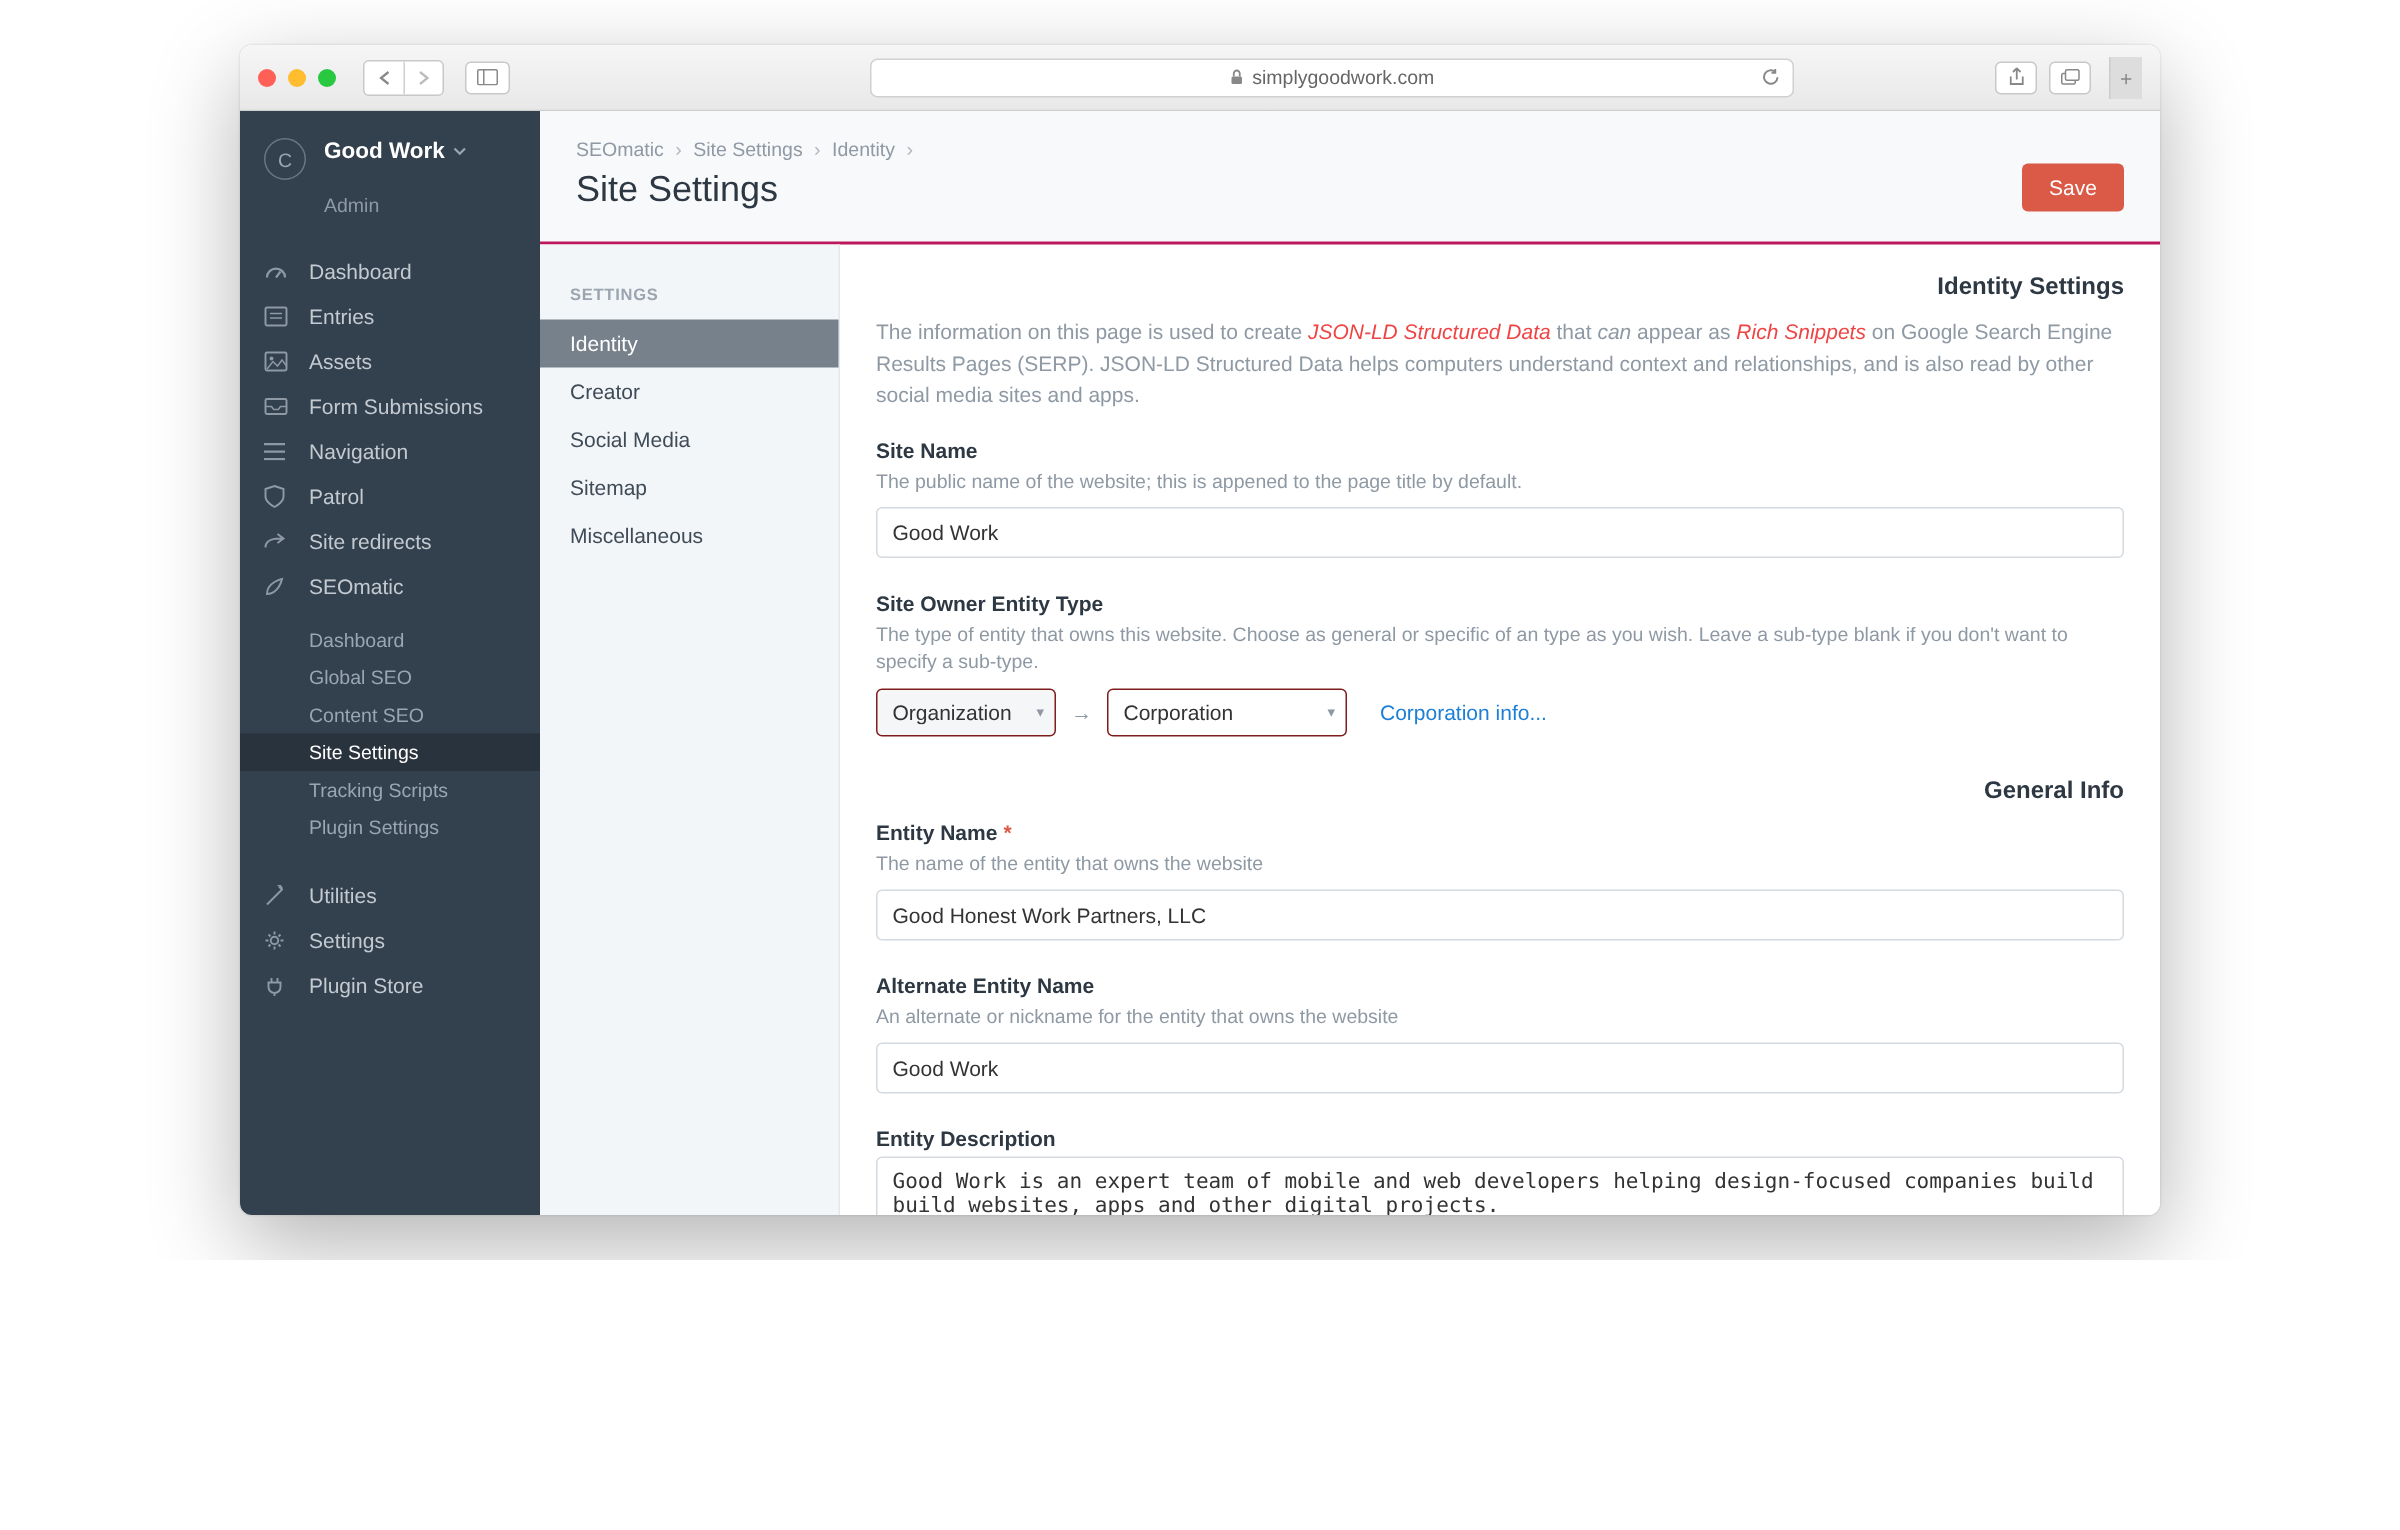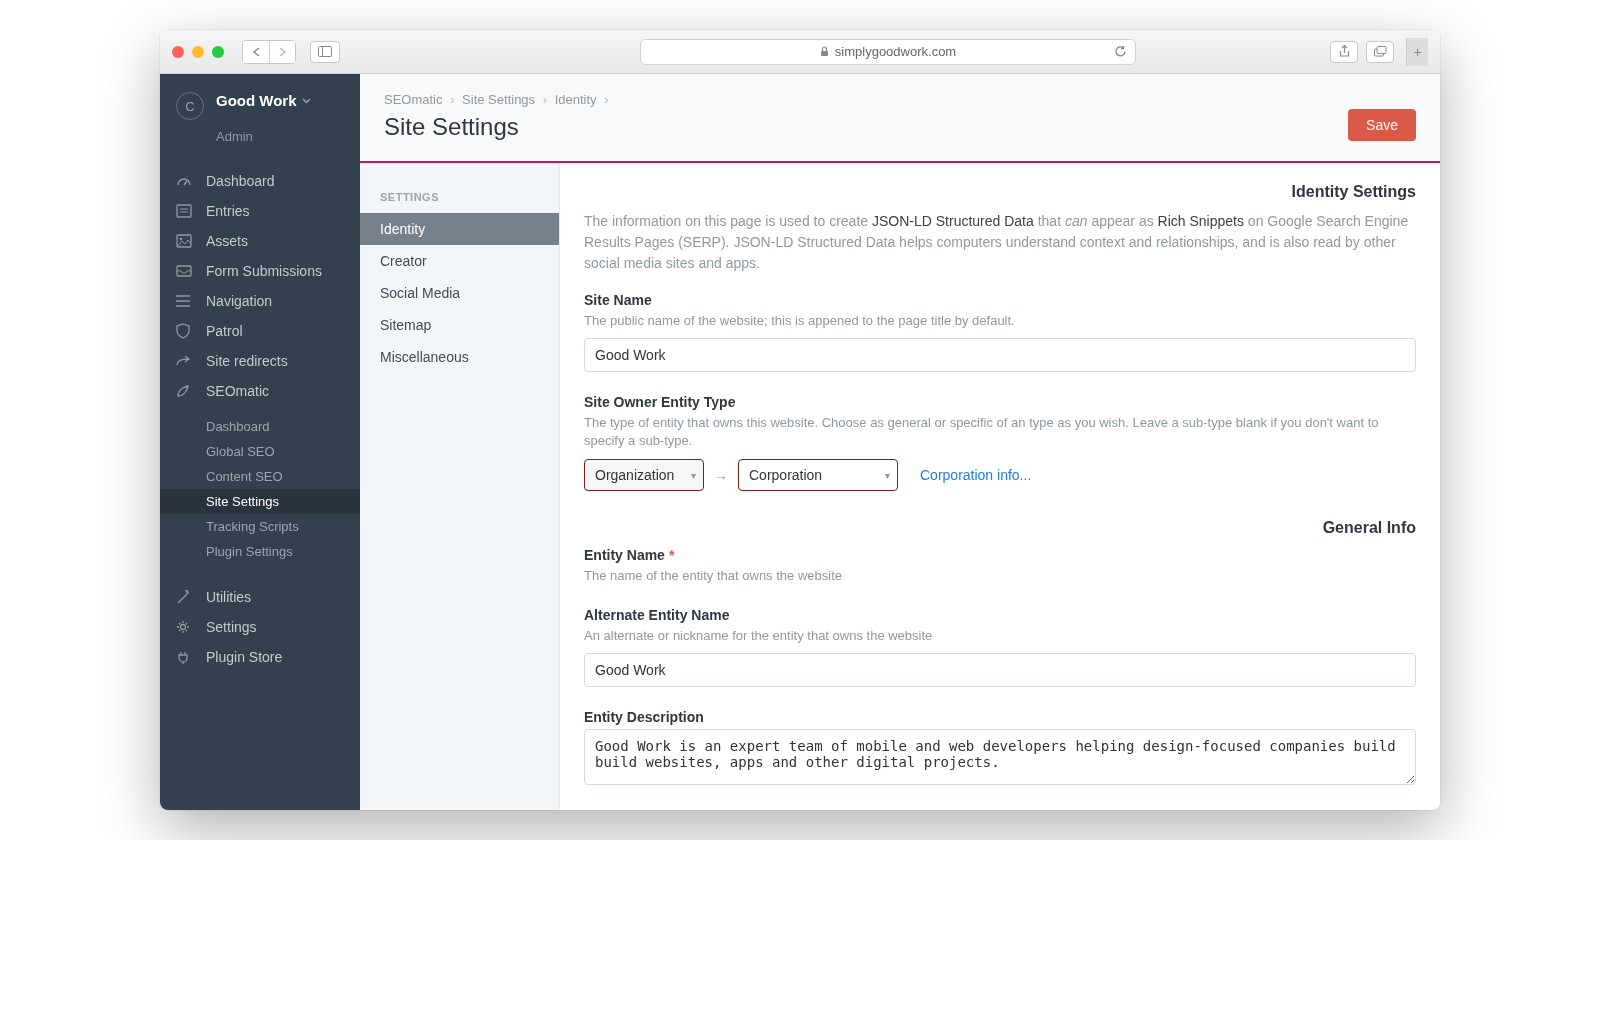--- a/index.html
+++ b/index.html
@@ -10,21 +10,21 @@
 .titlebar { height: 44px; background: linear-gradient(#f6f6f6, #e8e8e8); border-bottom: 1px solid #d0d0d0; display: flex; align-items: center; padding: 0 12px; gap: 8px; position: relative; }
 .traffic { display: flex; gap: 8px; }
 .traffic span { width: 12px; height: 12px; border-radius: 50%; display: inline-block; }
 .t-red { background: #ff5f57; }
 .t-yellow { background: #febc2e; }
 .t-green { background: #28c840; }
 .nav-btns { display: flex; margin-left: 10px; border: 1px solid #c8c8c8; border-radius: 4px; overflow: hidden; }
 .nav-btn { width: 26px; height: 22px; background: #fff; display: flex; align-items: center; justify-content: center; color: #888; font-size: 13px; cursor: pointer; }
 .nav-btn + .nav-btn { border-left: 1px solid #d0d0d0; }
 .sidebar-toggle { width: 30px; height: 22px; border: 1px solid #c8c8c8; border-radius: 4px; background: #fff; margin-left: 6px; display: flex; align-items: center; justify-content: center; color: #888; }
-.addr-bar { flex: 0 0 auto; width: 496px; margin: 2px auto; height: 26px; background: #fff; border: 1px solid #d0d0d0; border-radius: 5px; display: flex; align-items: center; justify-content: center; gap: 6px; color: #666; font-size: 13px; position: relative; }
+.addr-bar { flex: 0 0 auto; width: 616px; margin: 2px auto; height: 26px; background: #fff; border: 1px solid #d0d0d0; border-radius: 5px; display: flex; align-items: center; justify-content: center; gap: 6px; color: #666; font-size: 13px; position: relative; }
 .addr-bar .reload { position: absolute; right: 8px; color: #888; }
 .toolbar-right { position: absolute; right: 12px; display: flex; gap: 8px; align-items: center; }
 .tool-btn { width: 28px; height: 22px; border: 1px solid #c8c8c8; border-radius: 4px; background: #fff; display: flex; align-items: center; justify-content: center; color: #888; font-size: 13px; }
 .newtab-btn { width: 22px; height: 28px; background: #ddd; display: flex; align-items: center; justify-content: center; color: #888; border-left: 1px solid #ccc; }
 
 .app { flex: 1; display: flex; overflow: hidden; }
 .sidebar { width: 200px; background: #33404d; color: #c3cad1; display: flex; flex-direction: column; font-size: 14px; overflow-y: auto; }
 .org { padding: 18px 16px 14px 16px; display: flex; gap: 12px; align-items: flex-start; }
 .org-avatar { width: 28px; height: 28px; border-radius: 50%; border: 1.5px solid #6a7682; display: flex; align-items: center; justify-content: center; color: #9aa6b1; font-size: 13px; }
 .org-name { color: #fff; font-weight: 600; font-size: 15px; display: flex; align-items: center; gap: 5px; }
@@ -47,21 +47,21 @@
 .breadcrumb { font-size: 13px; color: #8e99a4; margin-bottom: 6px; }
 .breadcrumb .sep { margin: 0 4px; color: #b0b8c0; }
 .page-title { font-size: 24px; font-weight: 400; color: #2d3843; }
 .save-btn { background: #da5a47; color: #fff; border: none; padding: 8px 18px; border-radius: 4px; font-size: 14px; cursor: pointer; }
 
 .content-wrap { display: flex; }
 .content { flex: 1; padding: 20px 24px 40px 24px; }
 .section-title { font-size: 16px; font-weight: 600; color: #2d3843; margin-bottom: 10px; text-align: right; }
 .section-title.mt { margin-top: 28px; }
 .desc { color: #8e99a4; font-size: 14px; line-height: 1.5; margin-bottom: 18px; }
-.desc a { color: #404040; text-decoration: none; }
+.desc a { color: #ef4444; text-decoration: none; font-style: italic; }
 .desc em { font-style: italic; }
 
 .field { margin-bottom: 22px; }
 .field-label { font-size: 14px; font-weight: 600; color: #2d3843; margin-bottom: 4px; display: flex; align-items: center; gap: 4px; }
 .req { color: #da5a47; font-size: 14px; }
 .field-help { font-size: 13px; color: #8e99a4; margin-bottom: 8px; line-height: 1.4; }
 .text-input { width: 100%; padding: 8px 10px; border: 1px solid #d4dae0; border-radius: 4px; font-size: 14px; color: #333; background: #fff; }
 .textarea { width: 100%; padding: 8px 10px; border: 1px solid #d4dae0; border-radius: 4px; font-size: 14px; color: #333; resize: vertical; min-height: 56px; position: relative; }
 .textarea-wrap { position: relative; }
 
@@ -319,20 +319,21 @@
           </div>
 
           <h2 class="section-title mt">General Info</h2>
 
           <div class="field">
             <div class="field-label">
                 <span>Entity Name</span>
                 <span class="req">*</span>
               </div>
             <div class="field-help">The name of the entity that owns the website</div>
+            <input class="text-input" type="text" value="Good Honest Work Partners, LLC" style="">
           </div>
 
           <div class="field">
             <div class="field-label">Alternate Entity Name</div>
             <div class="field-help">An alternate or nickname for the entity that owns the website</div>
             <input class="text-input" type="text" value="Good Work" style="">
           </div>
 
           <div class="field">
             <div class="field-label">Entity Description</div>

